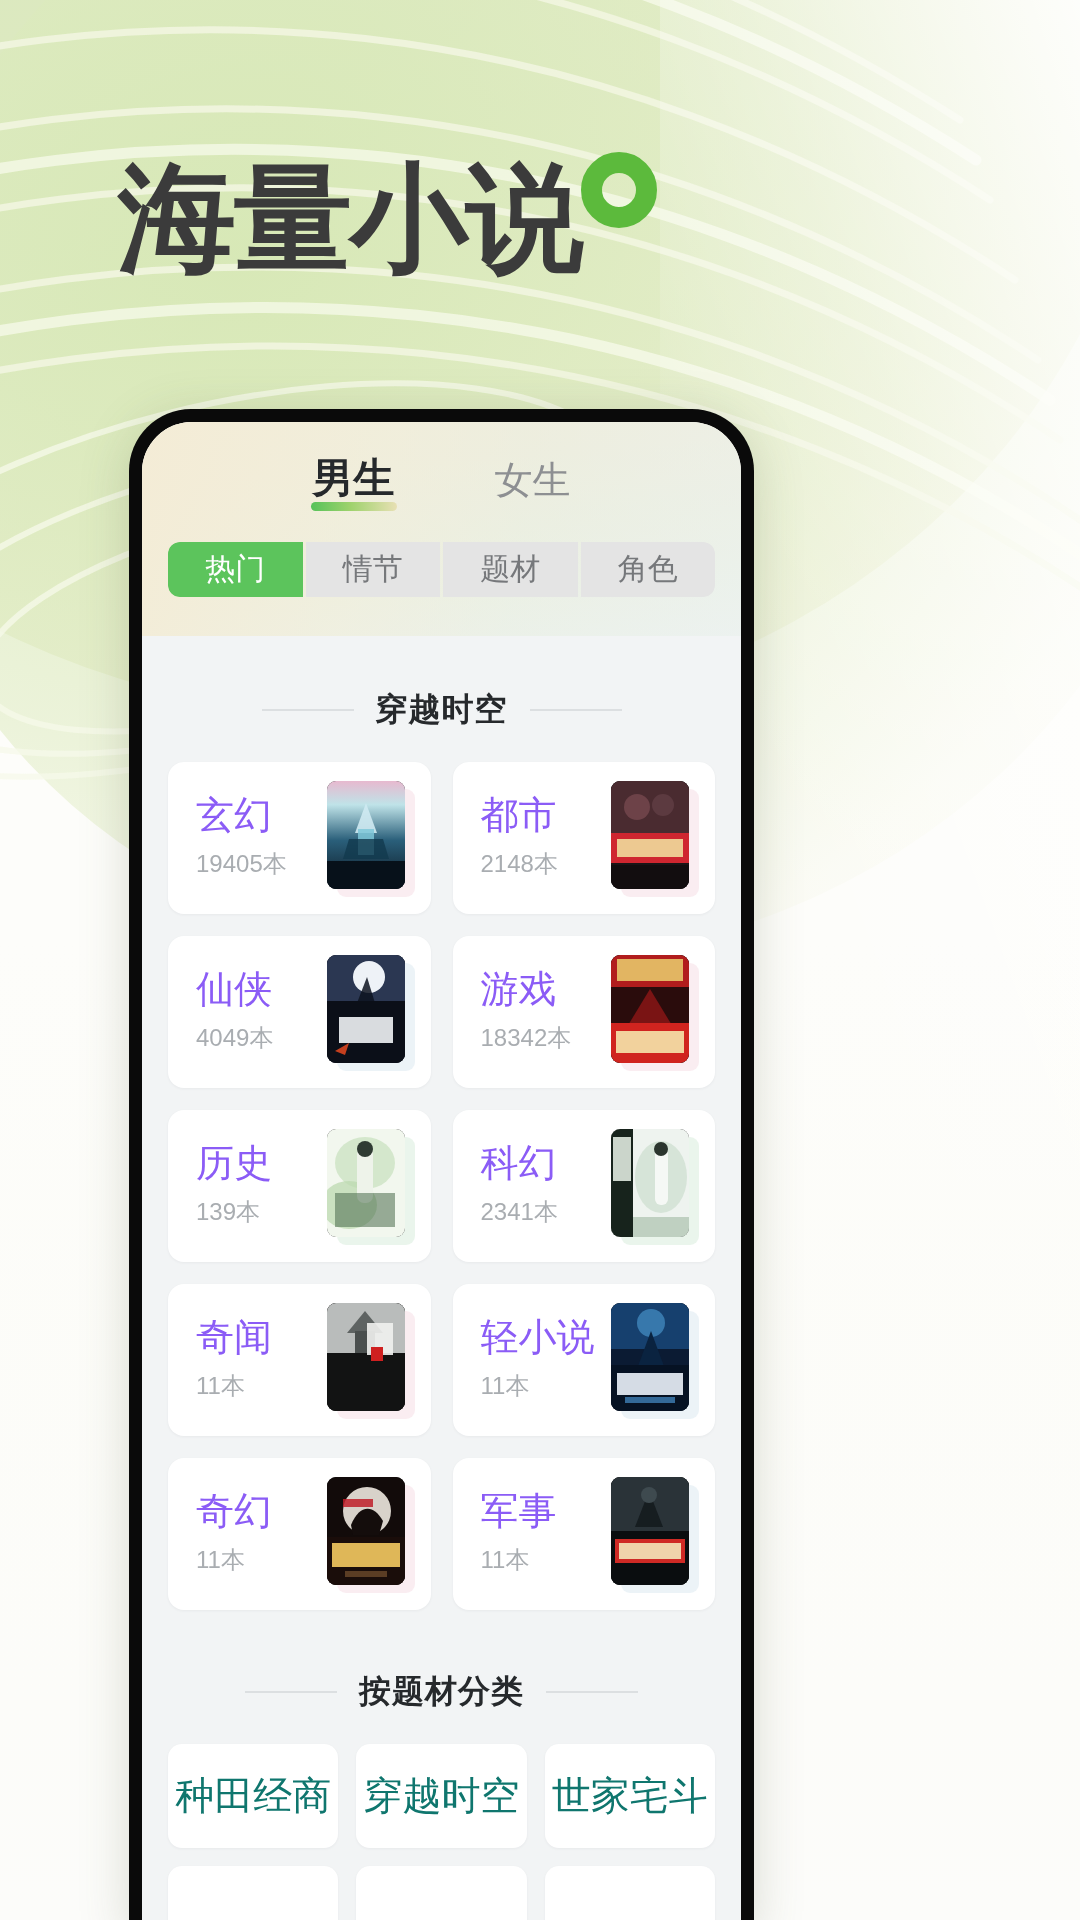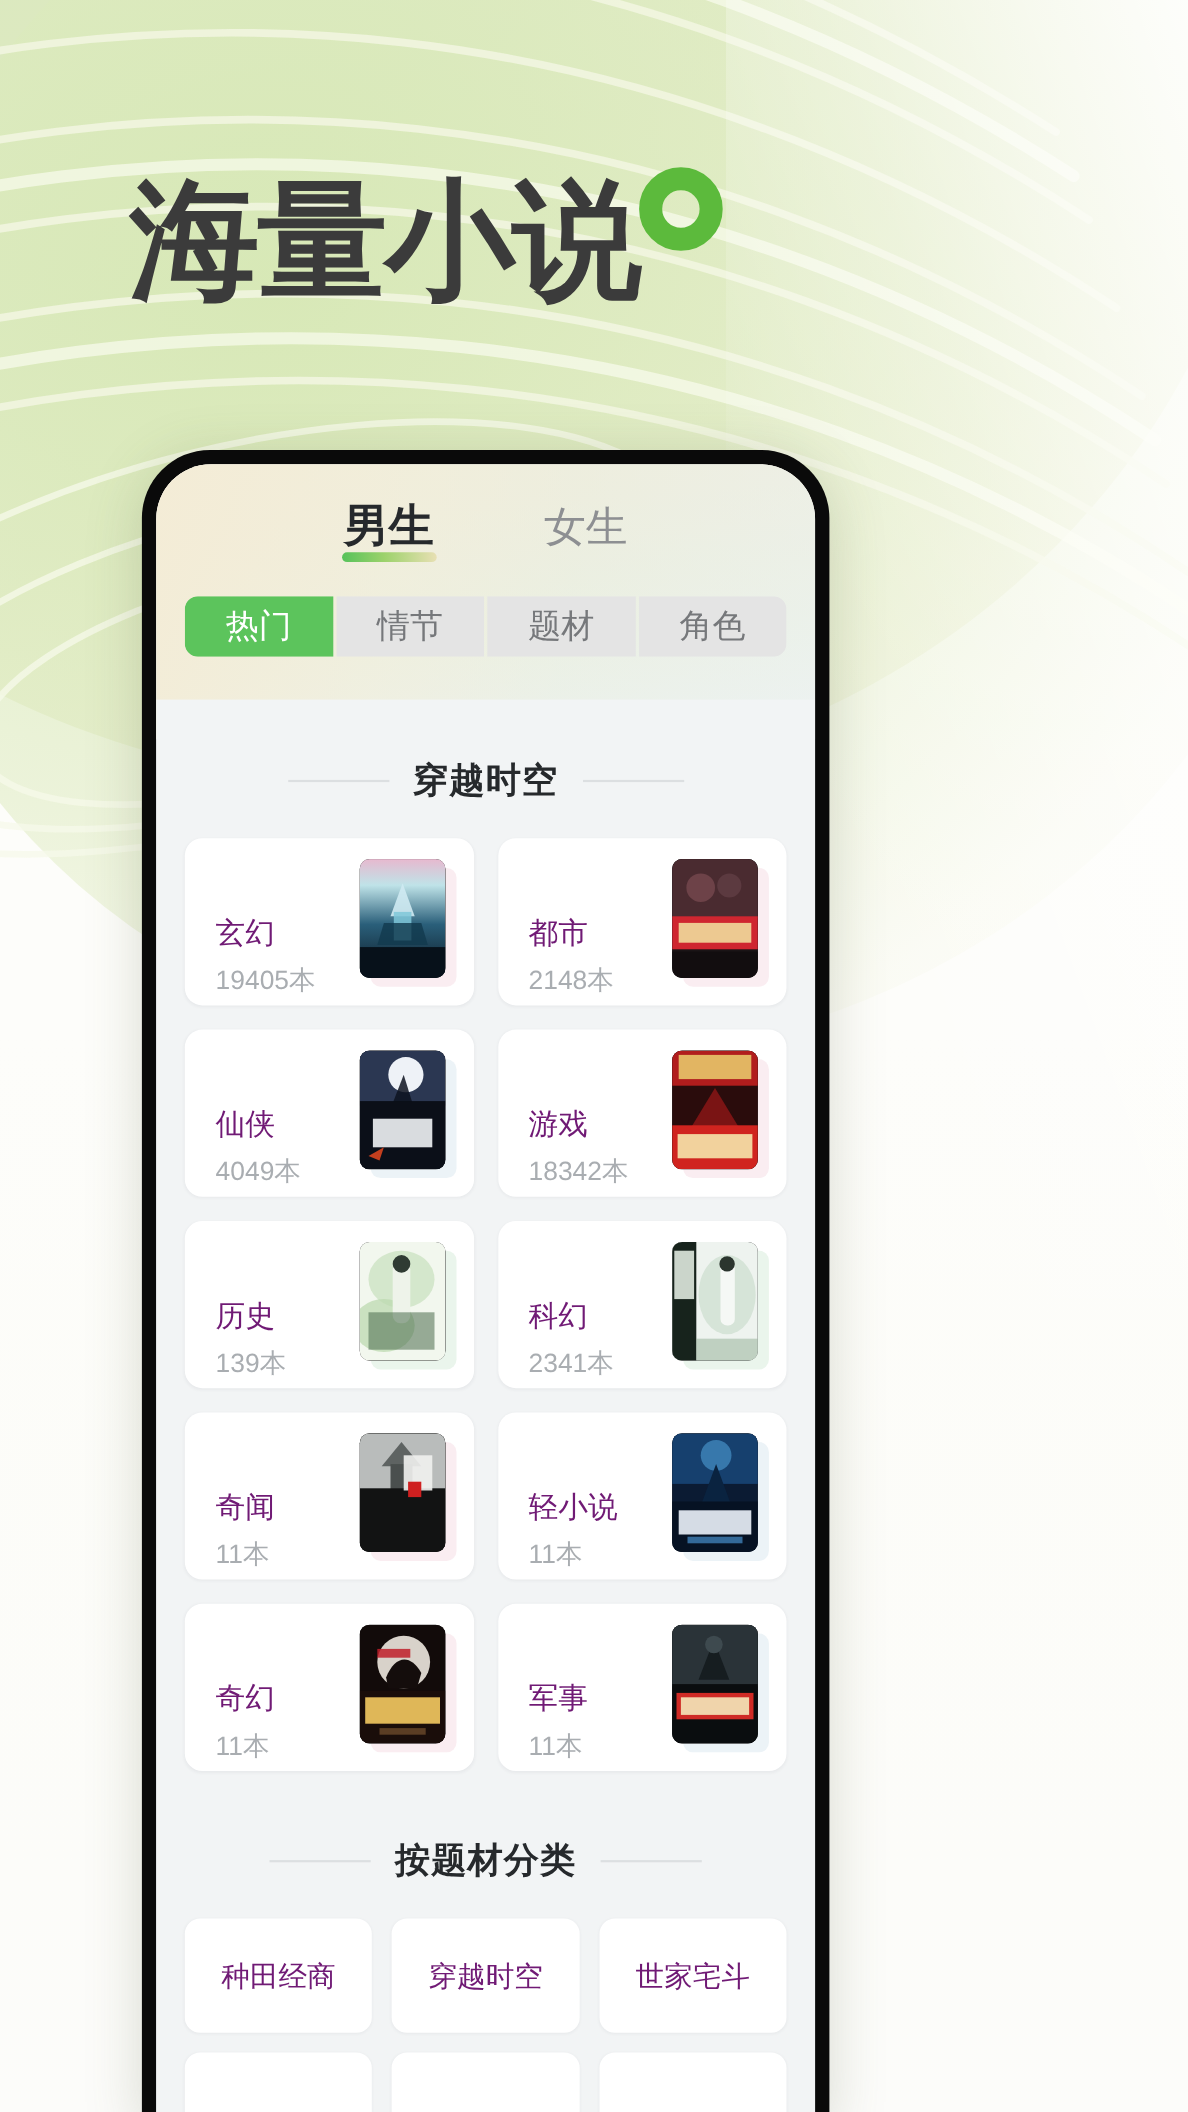--- a/index.html
+++ b/index.html
@@ -99,38 +99,38 @@
   .sec-head{display:flex;align-items:center;justify-content:center;gap:22px;margin:52px 0 30px 0;}
   .sec-line{width:92px;height:2px;background:#dcdfe1;}
   .sec-title{font-size:32px;font-weight:700;color:#26292c;letter-spacing:1px;}
 
   .grid{display:grid;grid-template-columns:1fr 1fr;gap:22px;padding:0 26px;}
   .cat-card{
     background:#fff;border-radius:16px;height:152px;position:relative;
     box-shadow:0 1px 3px rgba(30,40,50,.05);overflow:hidden;
   }
   .cat-text{position:absolute;left:28px;top:34px;}
-  .cat-name{font-size:27px;color:#701a75;line-height:1;margin-bottom:18px;margin-top:39px;}
+  .cat-name{font-size:38px;color:#8b5cf6;line-height:1;margin-bottom:18px;}
   .cat-count{font-size:24px;color:#a9adb1;line-height:1;}
   .cover-wrap{position:absolute;right:22px;top:19px;width:82px;height:112px;}
   .cover-shadow{
     position:absolute;left:10px;top:8px;width:78px;height:108px;border-radius:9px;
     opacity:.5;
   }
   .cover{
     position:absolute;left:0;top:0;width:78px;height:108px;border-radius:9px;
     overflow:hidden;background:#222;
   }
   .cover svg{display:block;width:78px;height:108px;}
 
   
   .chips{display:grid;grid-template-columns:1fr 1fr 1fr;gap:18px;padding:0 26px;}
   .chip{
     background:#fff;border-radius:14px;height:104px;display:flex;align-items:center;
-    justify-content:center;font-size:26px;color:#701a75;
+    justify-content:center;font-size:39px;color:#0f766e;
     box-shadow:0 1px 3px rgba(30,40,50,.05);
   }
 </style>
 </head>
 <body>
 
 <div class="bg">
   <div class="bg-blob"></div>
   <div class="bg-blob2"></div>
   <svg class="swirls" viewBox="0 0 1500 1150">

